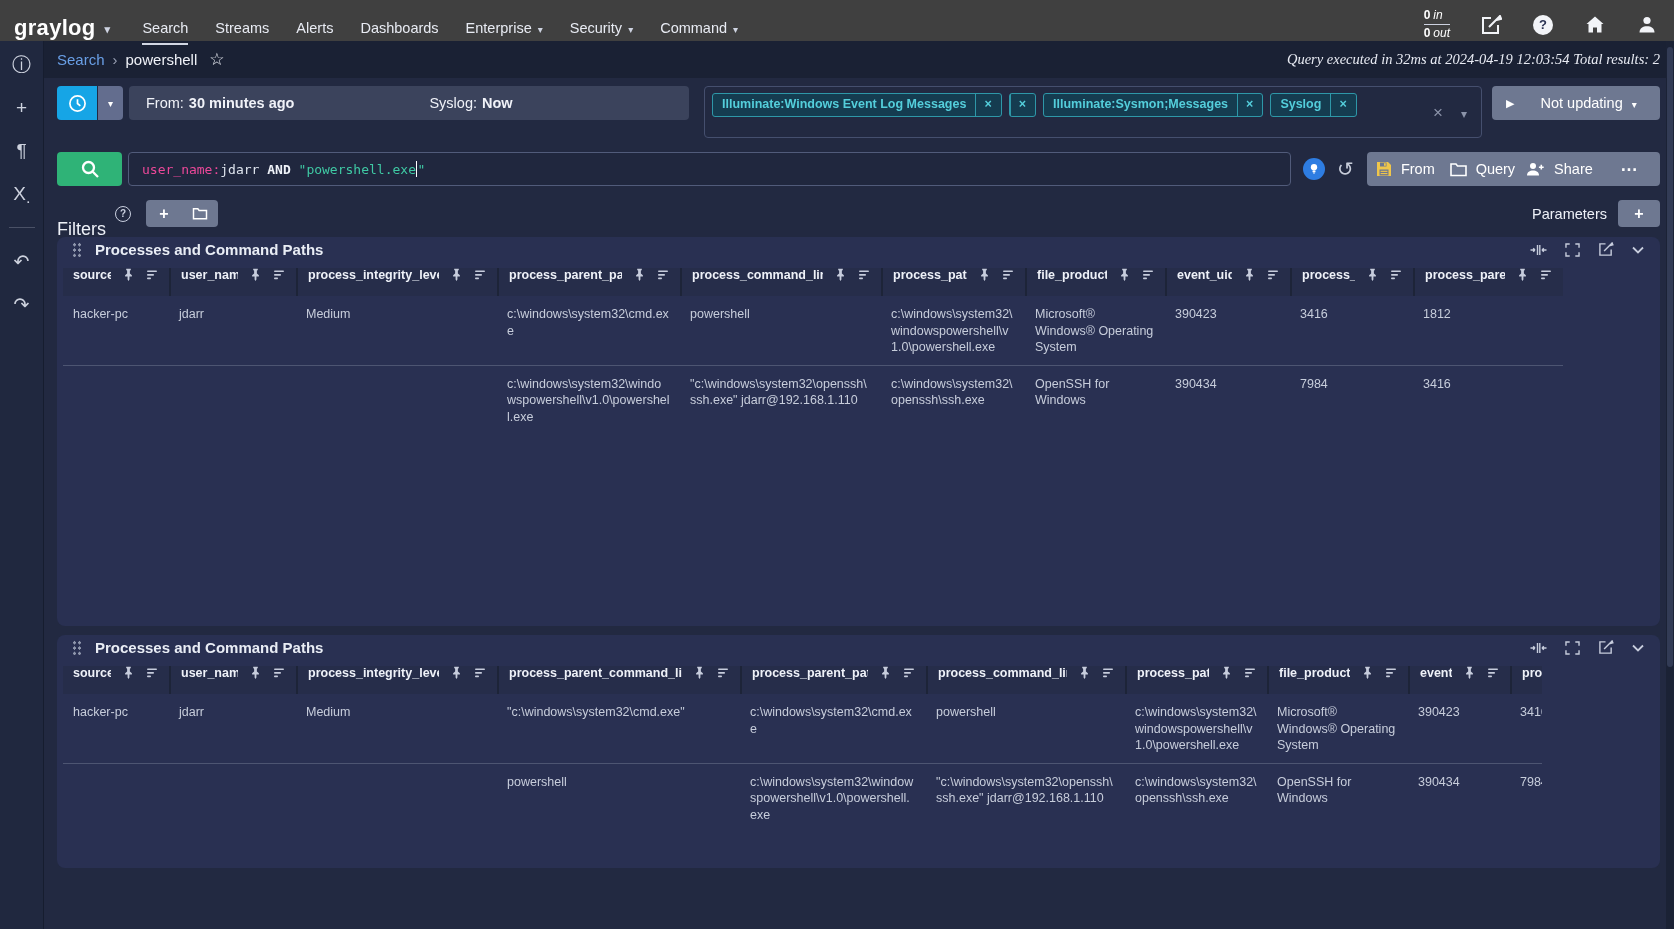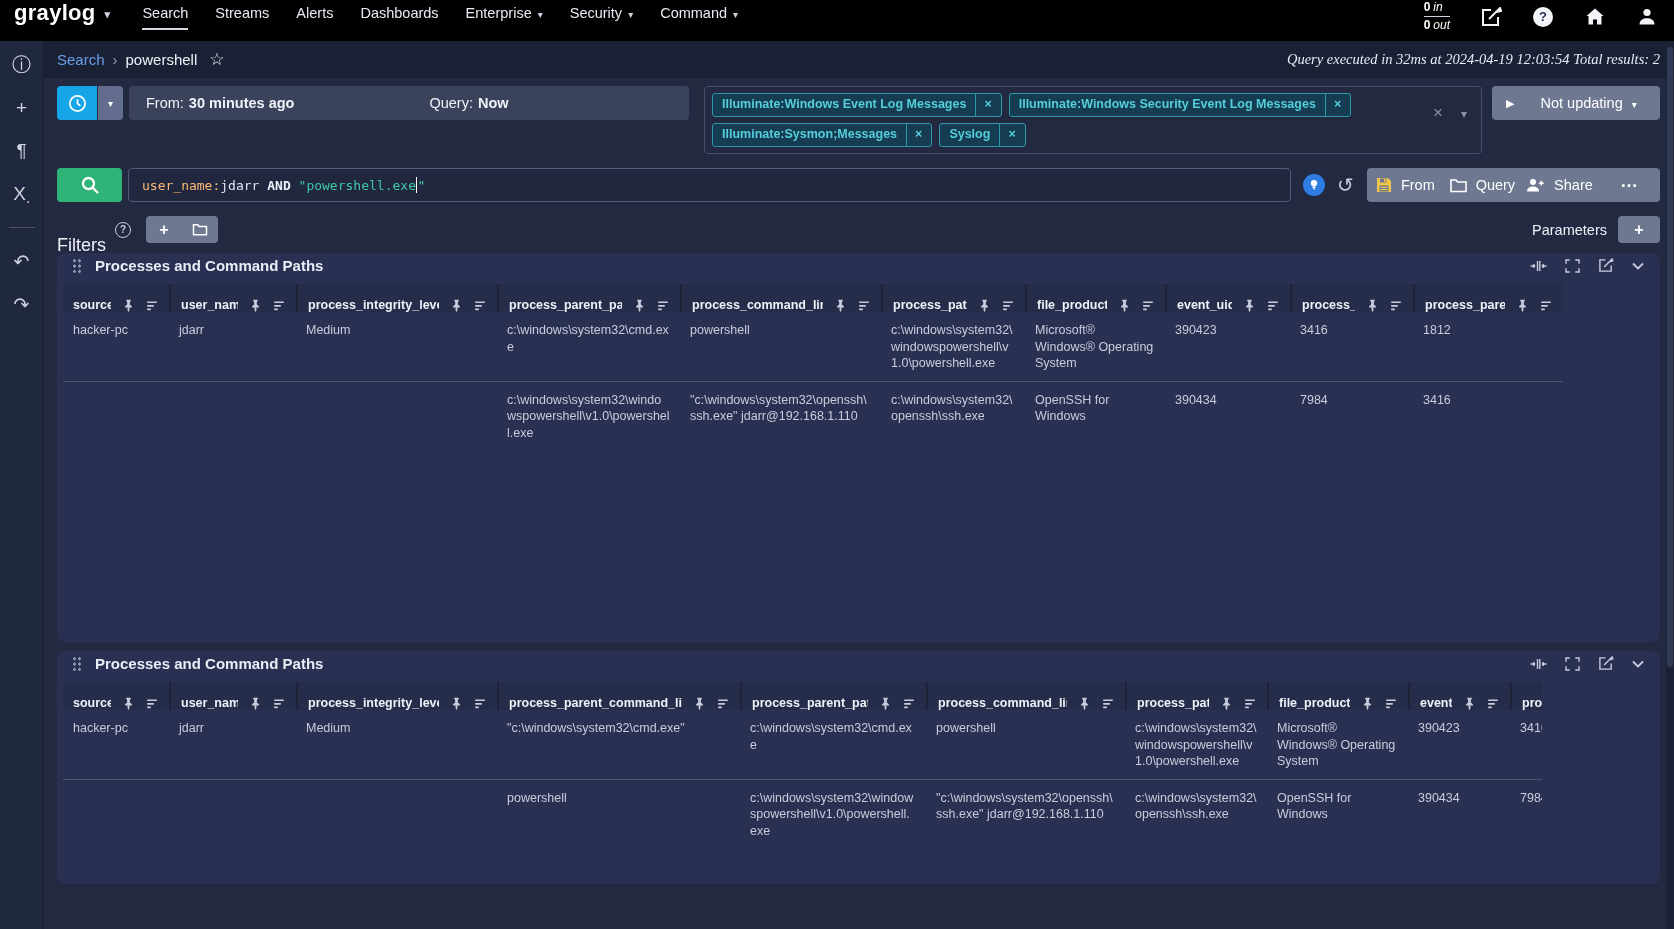--- a/index.html
+++ b/index.html
@@ -1,21 +1,21 @@
 <!DOCTYPE html>
 <html><head>
 <meta charset="utf-8">
 <style>
   * { margin:0; padding:0; box-sizing:border-box; }
   html,body { width:1674px; height:929px; overflow:hidden; background:#10141f; }
   body { font-family:"Liberation Sans", sans-serif; color:#dfe3ee; }
   .app { position:relative; width:1674px; height:929px; background:#222941; }
 
   
-  .navbar { height:41px; background:#000000; display:flex; align-items:flex-start; justify-content:space-between; padding:0 16px 0 14px; }
+  .navbar { height:41px; background:#404040; display:flex; align-items:flex-end; justify-content:space-between; padding:0 16px 0 14px; }
   .nav-left { display:flex; align-items:center; }
   .logo { display:flex; align-items:center; gap:9px; color:#fff; font-size:22px; font-weight:700; letter-spacing:.3px; cursor:pointer; }
   .logo .caret { font-size:11px; color:#cfd4e2; padding-top:3px; }
   .menu { display:flex; gap:27px; margin-left:32px; font-size:14.5px; align-items:center; }
   .menu-item { color:#e8ebf3; text-decoration:none; position:relative; display:flex; align-items:center; gap:6px; cursor:pointer; }
   .menu-item.active::after { content:""; position:absolute; left:0; right:0; bottom:-9px; height:2px; background:#d2d7e3; }
   .mcaret { font-size:10px; color:#cfd4e2; padding-top:2px; }
   .nav-right { display:flex; align-items:center; gap:30px; }
   .throughput { font-size:12px; color:#fff; line-height:1.25; cursor:pointer; }
   .tp-row i { font-style:italic; font-weight:400; margin-left:3px; }
@@ -57,21 +57,21 @@
   .chips-controls { position:absolute; right:14px; top:17px; display:flex; gap:18px; color:#8b93a9; }
   .chips-clear { font-size:17px; line-height:1; cursor:pointer; }
   .chips-caret { font-size:12px; padding-top:3px; cursor:pointer; }
   .refresh-btn { width:168px; height:34px; margin-left:10px; background:#6e7891; border-radius:4px; color:#fff; font-size:14.5px; display:flex; align-items:center; padding:0 14px; flex:none; cursor:pointer; }
   .refresh-play { font-size:11px; margin-right:26px; }
   .refresh-caret { font-size:10px; margin-left:9px; padding-top:2px; }
 
   .c-row2 { display:flex; align-items:center; margin-top:14px; }
   .search-btn { width:65px; height:34px; background:#2fb377; border-radius:4px; display:flex; align-items:center; justify-content:center; flex:none; cursor:pointer; }
   .query-input { width:1163px; height:34px; margin-left:6px; background:#20273e; border:1px solid #515b7a; border-radius:4px; display:flex; align-items:center; padding:0 13px; font-family:"DejaVu Sans Mono", monospace; font-size:13px; white-space:pre; cursor:text; flex:none; }
-  .q-field { color:#fdba74; }
+  .q-field { color:#ec4899; }
   .q-term { color:#dfe5ee; }
   .q-op { color:#eef2f8; font-weight:700; }
   .q-str { color:#3fc9a4; }
   .q-cursor { display:inline-block; width:1.5px; height:16px; background:#ffffff; vertical-align:-3px; }
   .bulb-btn { width:22px; height:22px; border-radius:50%; background:#2e7de2; margin-left:12px; display:flex; align-items:center; justify-content:center; flex:none; cursor:pointer; }
   .history-btn { margin-left:12px; font-size:20px; color:#c8cdda; flex:none; cursor:pointer; line-height:1; }
   .actions-group { flex:1; height:34px; margin-left:13px; background:#6e7891; border-radius:4px; display:flex; align-items:stretch; overflow:hidden; }
   .action-btn { flex:1; display:flex; align-items:center; justify-content:center; gap:9px; color:#fff; font-size:14.5px; cursor:pointer; }
   .action-btn.more { flex:0 0 62px; font-size:17px; font-weight:700; }
 
@@ -85,21 +85,21 @@
 
   
   .widget { margin:0 14px 9px 13px; background:#293052; border-radius:8px; overflow:hidden; flex:none; }
   .widget-head { display:flex; align-items:center; padding:4px 16px 10px 15px; }
   .drag-dots { width:10px; height:15px; background:radial-gradient(circle, #8f97ad 1.4px, transparent 1.6px); background-size:5px 5.4px; cursor:grab; }
   .widget-title { margin-left:13px; font-size:15px; font-weight:600; color:#e9edf5; }
   .widget-icons { margin-left:auto; display:flex; align-items:center; gap:18px; color:#c6ccdc; }
   .w-icon { cursor:pointer; display:flex; align-items:center; }
   .table-clip { overflow:hidden; padding-left:6px; }
   .thead { display:flex; width:max-content; height:28px; }
-  .th { flex:none; display:flex; align-items:flex-end; background:#262d4a; border-left:2px solid #1d2438; padding:0 10px; cursor:pointer; }
+  .th { flex:none; display:flex; align-items:flex-start; background:#262d4a; border-left:2px solid #1d2438; padding:0 10px; cursor:pointer; }
   .th:first-child { border-left:none; }
   .th-label { font-size:12.5px; font-weight:700; color:#eef1f8; white-space:nowrap; overflow:hidden; }
   .th-icons { margin-left:auto; padding-left:12px; display:flex; align-items:center; gap:13px; color:#c6ccdc; flex:none; }
   .tr { display:flex; width:max-content; cursor:pointer; }
   .tr + .tr { border-top:1px solid #4d5572; }
   .td { flex:none; padding:10px 10px 9px 10px; font-size:12.5px; line-height:1.32; color:#c7cddb; overflow-wrap:anywhere; overflow:hidden; }
 
   
   .scrollbar { position:absolute; right:0; top:41px; width:8px; height:888px; background:#1b2235; }
   .scroll-thumb { margin:6px 1px 0 1px; height:620px; border-radius:4px; background:#323b55; cursor:pointer; }
@@ -218,30 +218,29 @@
                   <path d="M10 5.5V10l3 2.5"></path>
                 </svg>
             </div>
             <div class="clock-caret">
                 <span>▾</span>
               </div>
           </div>
           <div class="range-bar">
             <span>From:</span>
               <b>30 minutes ago</b>
-            <span class="range-until">Query:</span>
+            <span class="range-until">Syslog:</span>
               <b>Now</b>
           </div>
           <div class="chips-box">
             <div class="chip">
                 <span class="chip-label">Illuminate:Windows Event Log Messages</span>
                 <span class="chip-x">×</span>
               </div>
               <div class="chip">
-                <span class="chip-label">Illuminate:Windows Security Event Log Messages</span>
                 <span class="chip-x">×</span>
               </div>
               <div class="chip">
                 <span class="chip-label">Illuminate:Sysmon;Messages</span>
                 <span class="chip-x">×</span>
               </div>
               <div class="chip">
                 <span class="chip-label">Syslog</span>
                 <span class="chip-x">×</span>
               </div>

